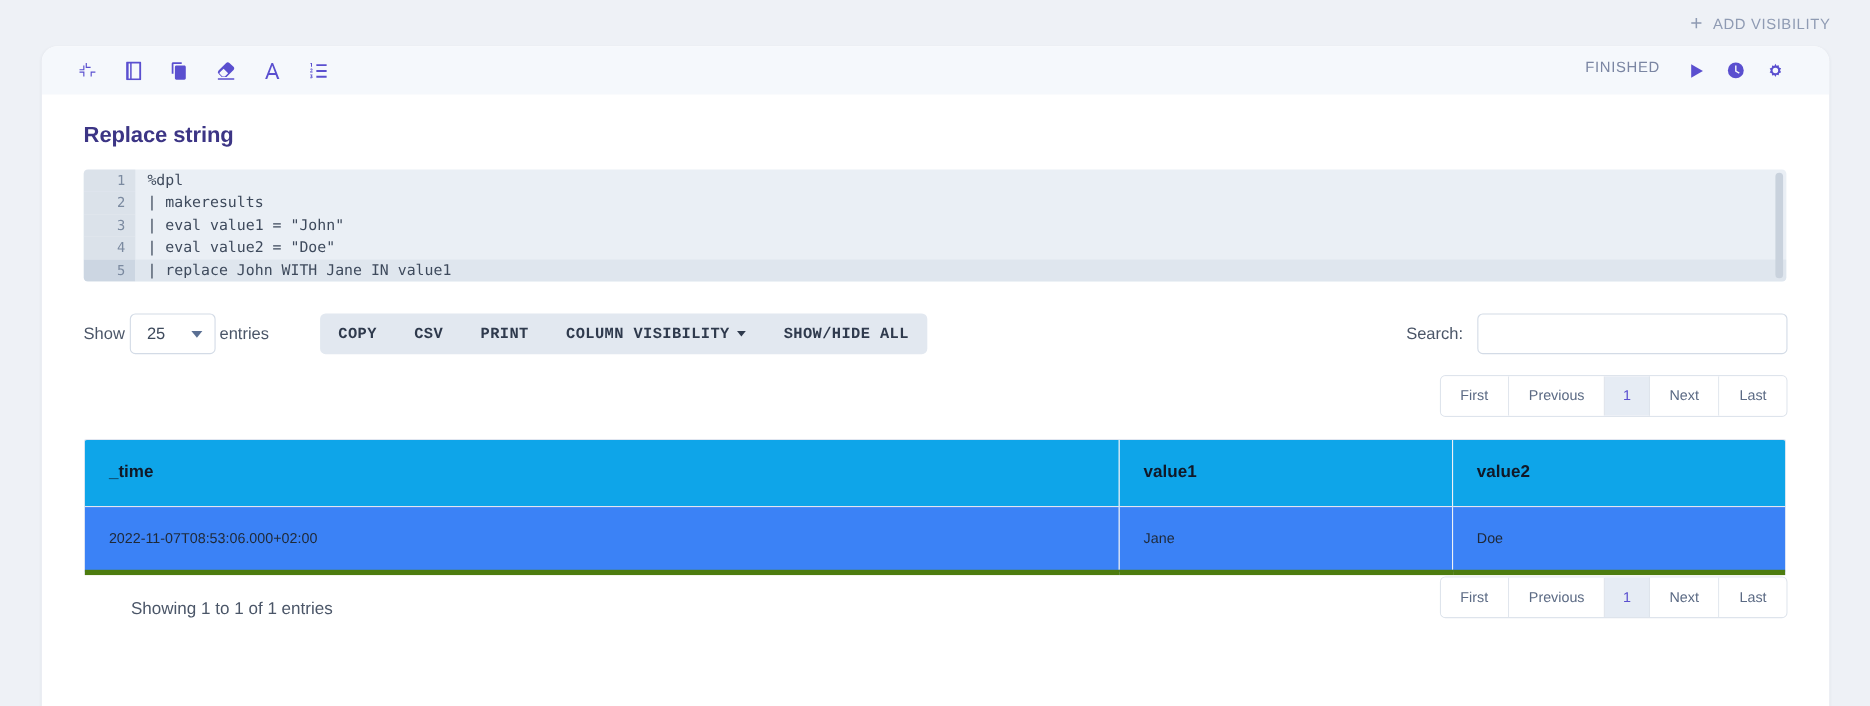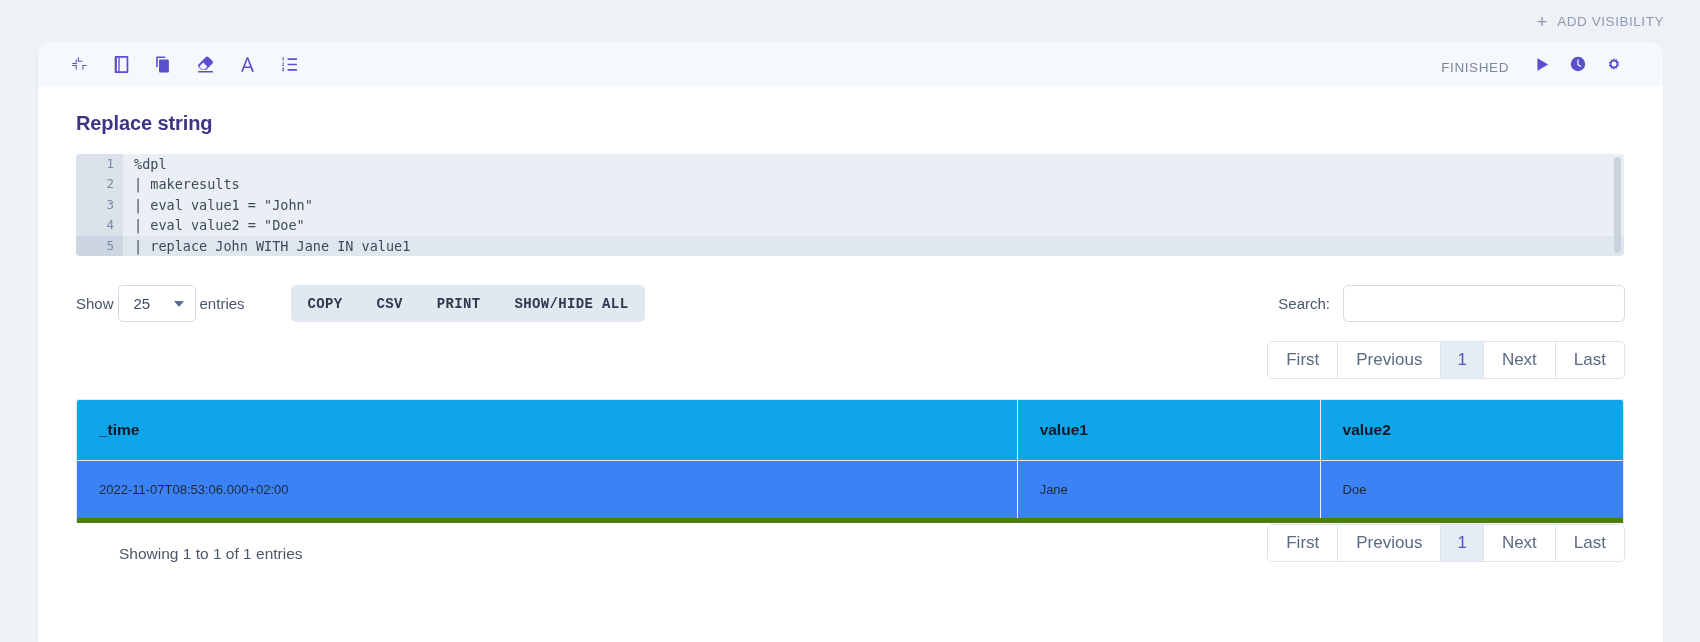--- a/index.html
+++ b/index.html
@@ -51,21 +51,21 @@
   }
   .tool-icons { display: flex; align-items: center; gap: 16px; }
   .ticon {
     width: 26px; height: 26px;
     display: flex; align-items: center; justify-content: center;
     color: #5a4fcf; cursor: pointer;
   }
   .ticon svg { display: block; }
   .toolbar-right {
     margin-left: auto;
-    display: flex; align-items: flex-end; gap: 14px;
+    display: flex; align-items: flex-start; gap: 14px;
   }
   .status-text {
     color: #7b86a3; font-size: 13.5px; letter-spacing: .6px;
     margin-right: 8px;
   }
   .ricon {
     width: 22px; height: 22px;
     display: flex; align-items: center; justify-content: center;
     color: #5a4fcf; cursor: pointer;
   }
@@ -206,21 +206,21 @@
     display: flex;
     border: 1px solid #dee4ec;
     border-radius: 5px;
     overflow: hidden;
     background: #fff;
   }
   .pg {
     padding: 0 18px;
     height: 36px;
     display: flex; align-items: center;
-    font-size: 17px;
+    font-size: 13px;
     color: #5b6a84;
     border-right: 1px solid #dee4ec;
     cursor: pointer;
     background: #fff;
     white-space: nowrap;
   }
   .pg:last-child { border-right: none; }
   .pg.num { padding: 0 16px; color: #5a4fcf; }
   .pg.active { background: #e6ecf4; color: #5a4fcf; }
 
@@ -394,20 +394,24 @@
 
         <div class="btn-group">
           <button class="dtbtn">
             <span>COPY</span>
           </button>
           <button class="dtbtn">
             <span>CSV</span>
           </button>
           <button class="dtbtn">
             <span>PRINT</span>
+          </button>
+          <button class="dtbtn">
+            <span>COLUMN VISIBILITY</span>
+            <span class="caret"></span>
           </button>
           <button class="dtbtn">
             <span>SHOW/HIDE ALL</span>
           </button>
         </div>
 
         <div class="search-wrap">
           <span class="search-label">Search:</span>
           <input class="search-input" type="text" placeholder="" style="">
         </div>

